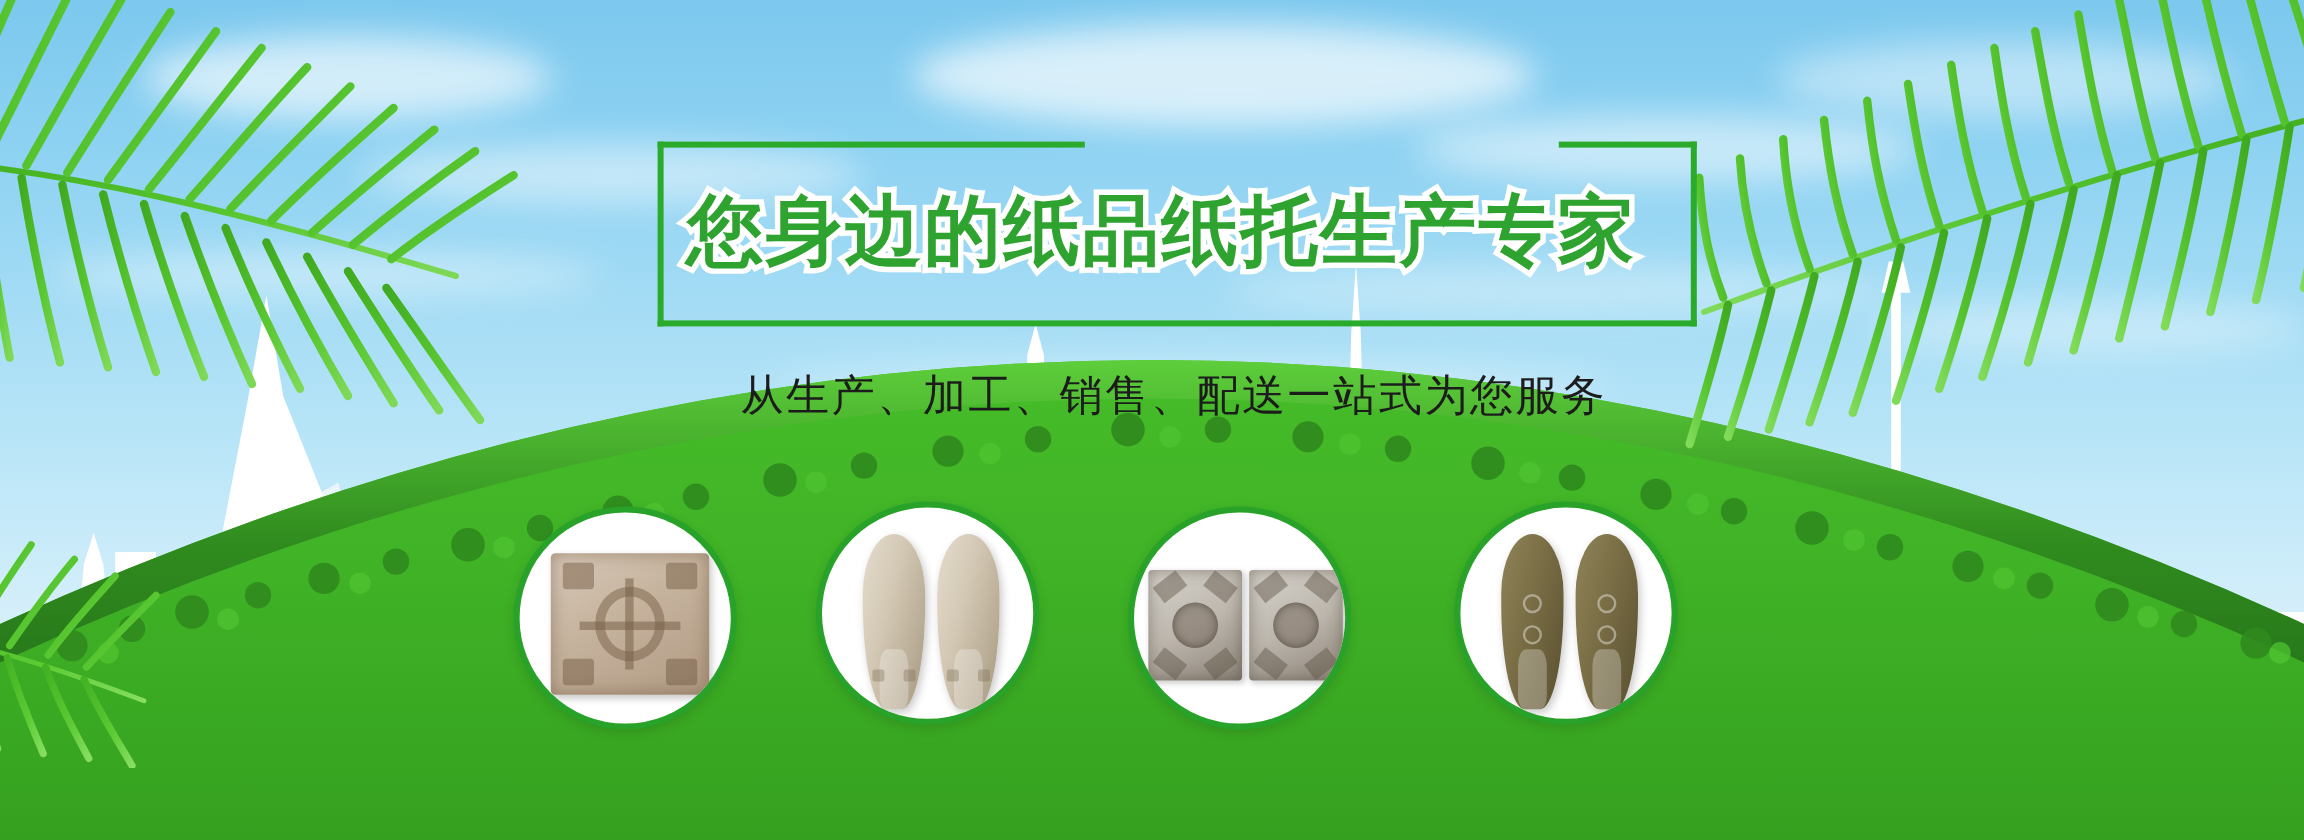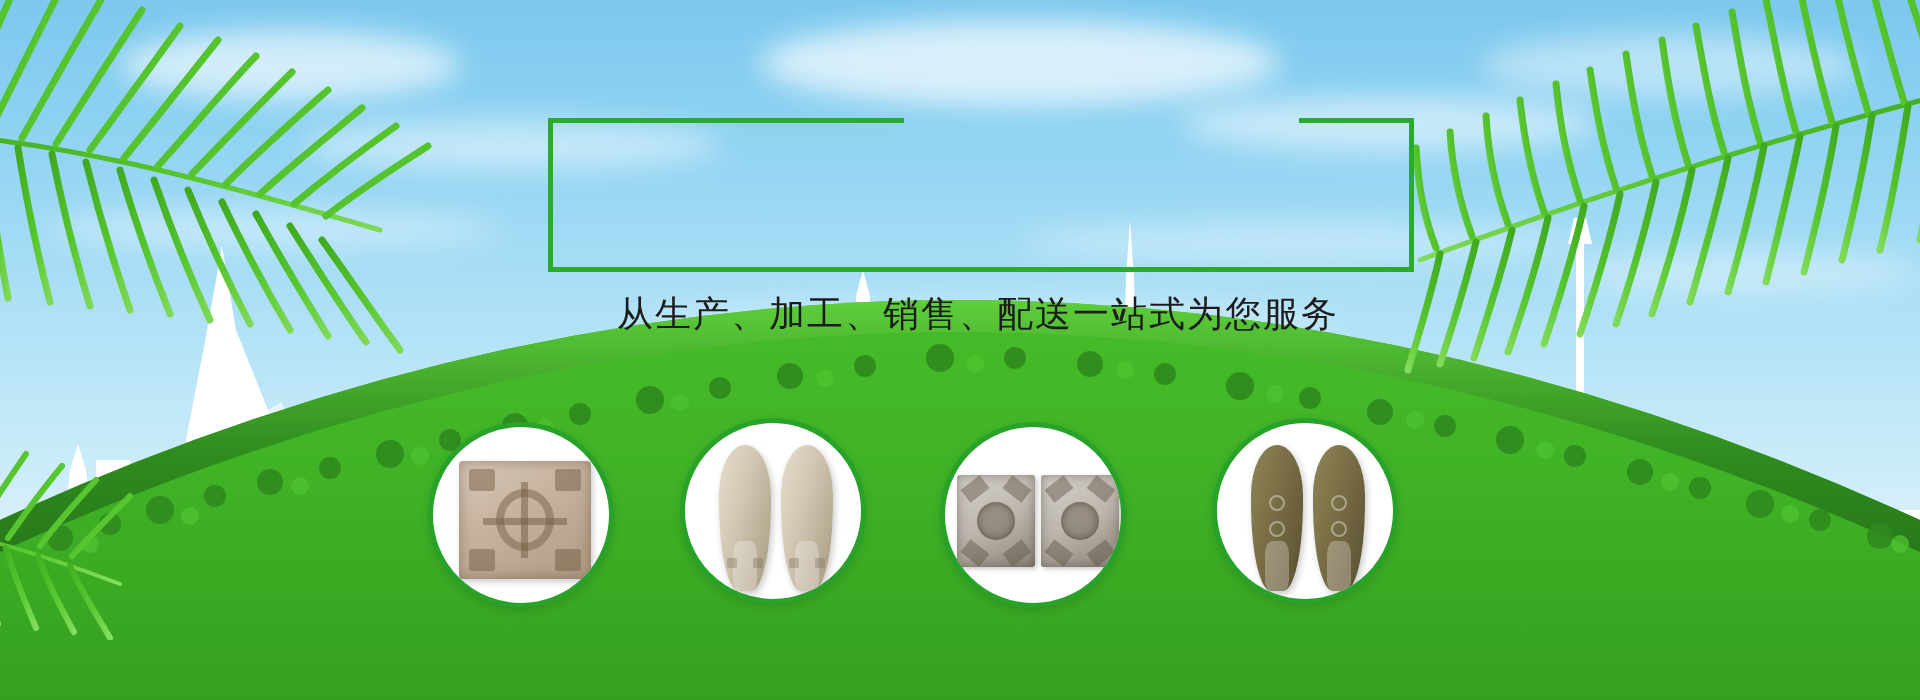--- a/index.html
+++ b/index.html
@@ -106,21 +106,21 @@
     line-height:72px;
   }
   .title-2 {
     left:24px; top:36px;
     font-size:64px;
     line-height:76px;
   }
 
   .subtitle {
     position:absolute;
-    left:598px; top:292px;
+    left:598px; top:308px;
     width:760px;
     z-index:6;
     font-size:36px;
     line-height:44px;
     letter-spacing:2px;
     color:#1c1c1c;
     white-space:nowrap;
     text-align:center;
   }
 
@@ -513,20 +513,21 @@
     </g>
   </svg>
 
   <div class="headline-wrap">
     <div class="frame-left"></div>
     <div class="frame-top"></div>
     <div class="frame-bottom"></div>
     <div class="frame-right"></div>
     <div class="frame-right-top"></div>
 
+    <div class="title-2">您身边的纸品纸托生产专家</div>
   </div>
 
   <div class="subtitle">从生产、加工、销售、配送一站式为您服务</div>
 
   <div class="products">
 
     <div class="product p1">
       <div class="prod-art">
         <div class="tray">
           <div class="tray-ring"></div>

